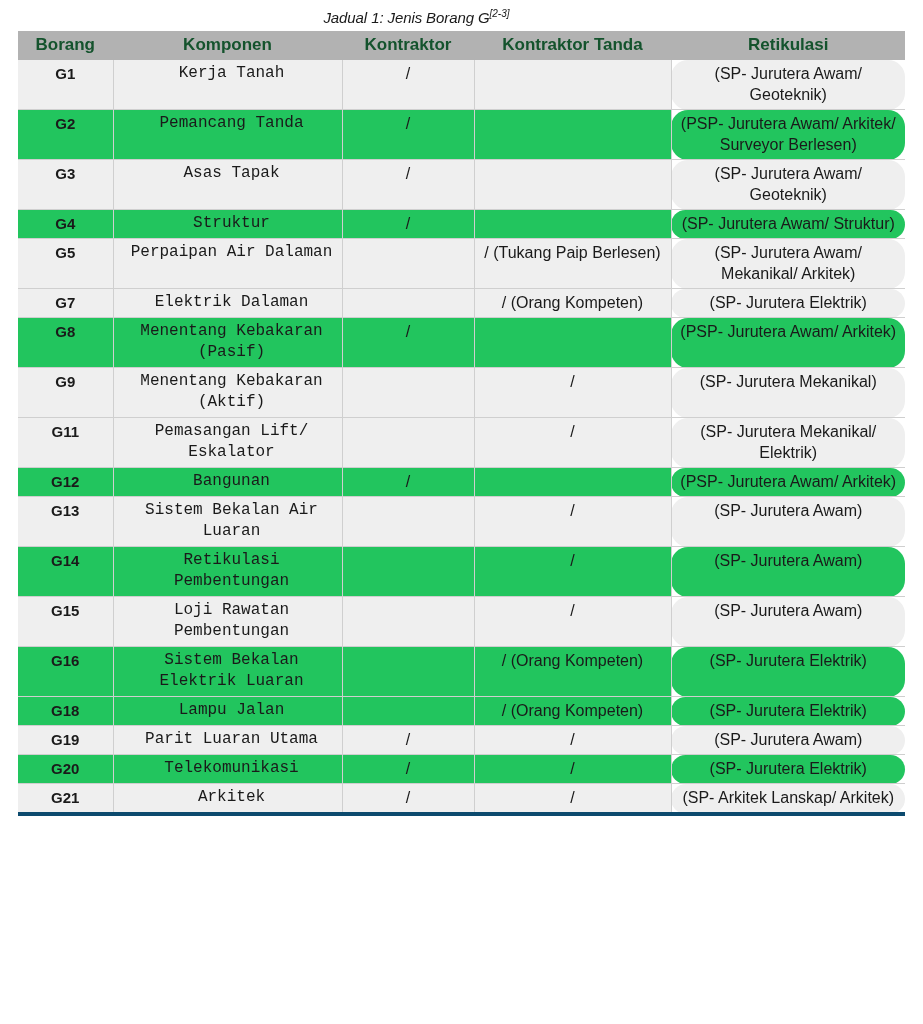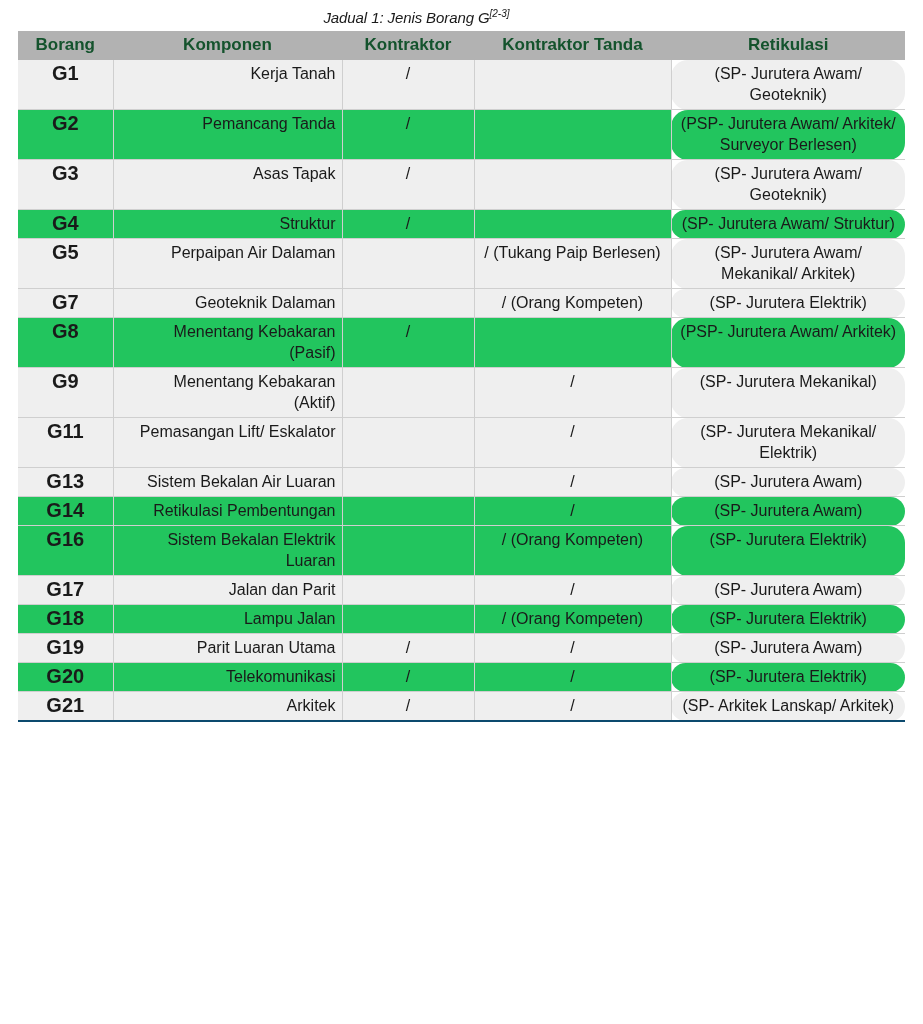--- a/index.html
+++ b/index.html
@@ -73,33 +73,34 @@
   tbody td {
     border-right: 1px solid #cfcfcf;
     border-bottom: 1px solid #cfcfcf;
     font-size: 16px;
     line-height: 21px;
     padding: 3px 6px 4px 6px;
     vertical-align: top;
     box-sizing: border-box;
   }
   tbody td:last-child { border-right: 0; border-radius: 17px; }
-  tbody tr:last-child td { border-bottom: 2px solid #0c4a6e; }
+  tbody tr:last-child td { border-bottom: 4px solid #0c4a6e; }
 
   td.code {
     text-align: center;
     font-weight: bold;
-    font-size: 20px;
+    font-size: 15px;
     border-right: 1px solid #cfcfcf;
     padding-left: 2px;
     padding-right: 2px;
   }
   td.komponen {
-    text-align: right;
+    text-align: center;
     padding-left: 14px;
+    font-family: Liberation Mono, monospace;
   }
   td.mark {
     text-align: center;
   }
   td.prof {
     text-align: center;
     padding-left: 4px;
     padding-right: 4px;
   }
 </style>
@@ -161,21 +162,21 @@
           </tr>
           <tr class="odd">
             <td class="code">G5</td>
             <td class="komponen">Perpaipan Air Dalaman</td>
             <td class="mark"></td>
             <td class="mark">/ (Tukang Paip Berlesen)</td>
             <td class="prof">(SP- Jurutera Awam/ Mekanikal/ Arkitek)</td>
           </tr>
           <tr class="odd">
             <td class="code">G7</td>
-            <td class="komponen">Geoteknik Dalaman</td>
+            <td class="komponen">Elektrik Dalaman</td>
             <td class="mark"></td>
             <td class="mark">/ (Orang Kompeten)</td>
             <td class="prof">(SP- Jurutera Elektrik)</td>
           </tr>
           <tr class="even">
             <td class="code">G8</td>
             <td class="komponen">Menentang Kebakaran (Pasif)</td>
             <td class="mark">/</td>
             <td class="mark"></td>
             <td class="prof">(PSP- Jurutera Awam/ Arkitek)</td>
@@ -187,47 +188,54 @@
             <td class="mark">/</td>
             <td class="prof">(SP- Jurutera Mekanikal)</td>
           </tr>
           <tr class="odd">
             <td class="code">G11</td>
             <td class="komponen">Pemasangan Lift/ Eskalator</td>
             <td class="mark"></td>
             <td class="mark">/</td>
             <td class="prof">(SP- Jurutera Mekanikal/ Elektrik)</td>
           </tr>
+          <tr class="even">
+            <td class="code">G12</td>
+            <td class="komponen">Bangunan</td>
+            <td class="mark">/</td>
+            <td class="mark"></td>
+            <td class="prof">(PSP- Jurutera Awam/ Arkitek)</td>
+          </tr>
           <tr class="odd">
             <td class="code">G13</td>
             <td class="komponen">Sistem Bekalan Air Luaran</td>
             <td class="mark"></td>
             <td class="mark">/</td>
             <td class="prof">(SP- Jurutera Awam)</td>
           </tr>
           <tr class="even">
             <td class="code">G14</td>
             <td class="komponen">Retikulasi Pembentungan</td>
             <td class="mark"></td>
             <td class="mark">/</td>
             <td class="prof">(SP- Jurutera Awam)</td>
           </tr>
+          <tr class="odd">
+            <td class="code">G15</td>
+            <td class="komponen">Loji Rawatan Pembentungan</td>
+            <td class="mark"></td>
+            <td class="mark">/</td>
+            <td class="prof">(SP- Jurutera Awam)</td>
+          </tr>
           <tr class="even">
             <td class="code">G16</td>
             <td class="komponen">Sistem Bekalan Elektrik Luaran</td>
             <td class="mark"></td>
             <td class="mark">/ (Orang Kompeten)</td>
             <td class="prof">(SP- Jurutera Elektrik)</td>
-          </tr>
-          <tr class="odd">
-            <td class="code">G17</td>
-            <td class="komponen">Jalan dan Parit</td>
-            <td class="mark"></td>
-            <td class="mark">/</td>
-            <td class="prof">(SP- Jurutera Awam)</td>
           </tr>
           <tr class="even">
             <td class="code">G18</td>
             <td class="komponen">Lampu Jalan</td>
             <td class="mark"></td>
             <td class="mark">/ (Orang Kompeten)</td>
             <td class="prof">(SP- Jurutera Elektrik)</td>
           </tr>
           <tr class="odd">
             <td class="code">G19</td>

